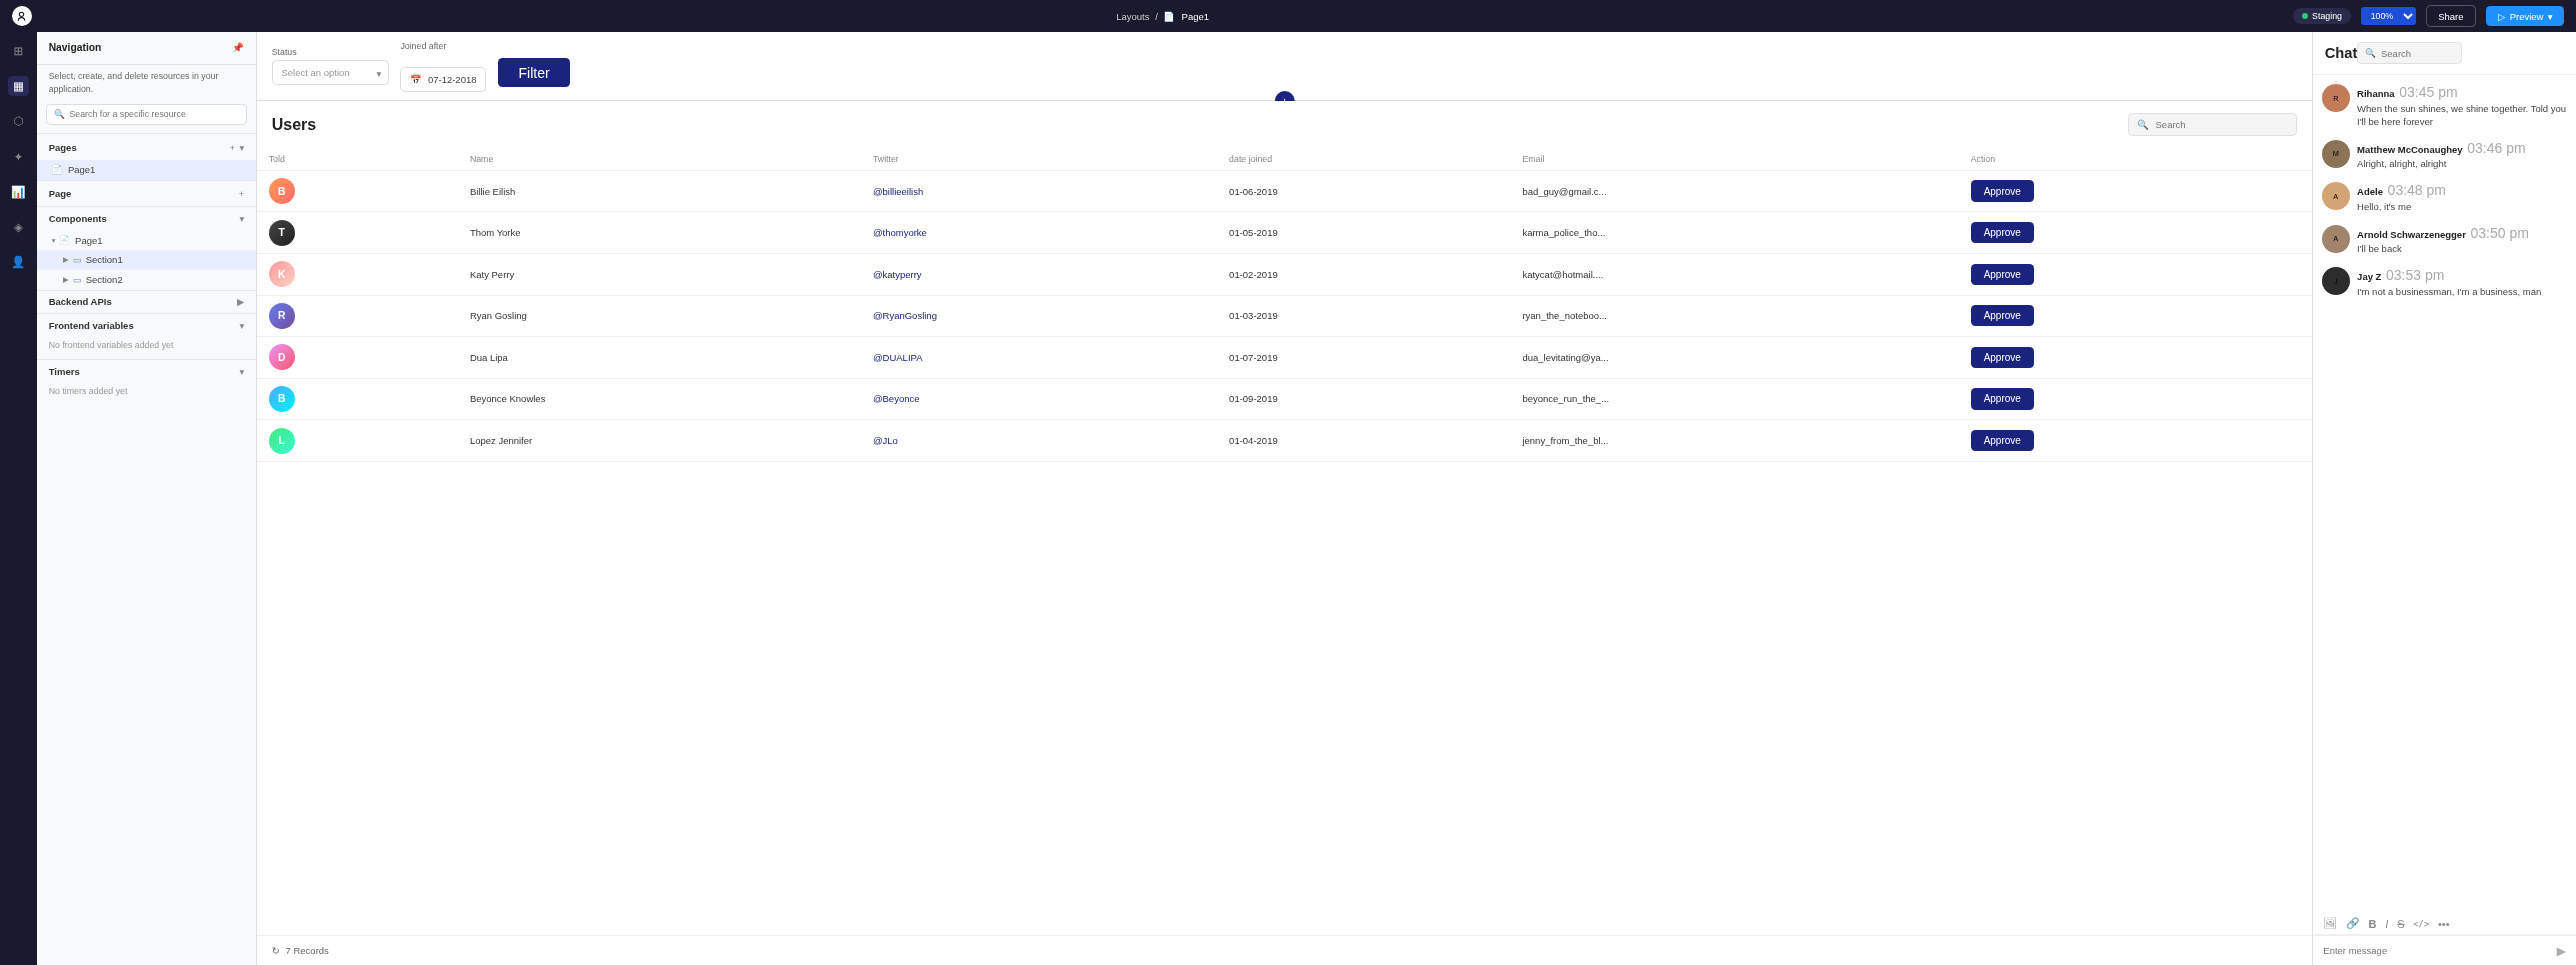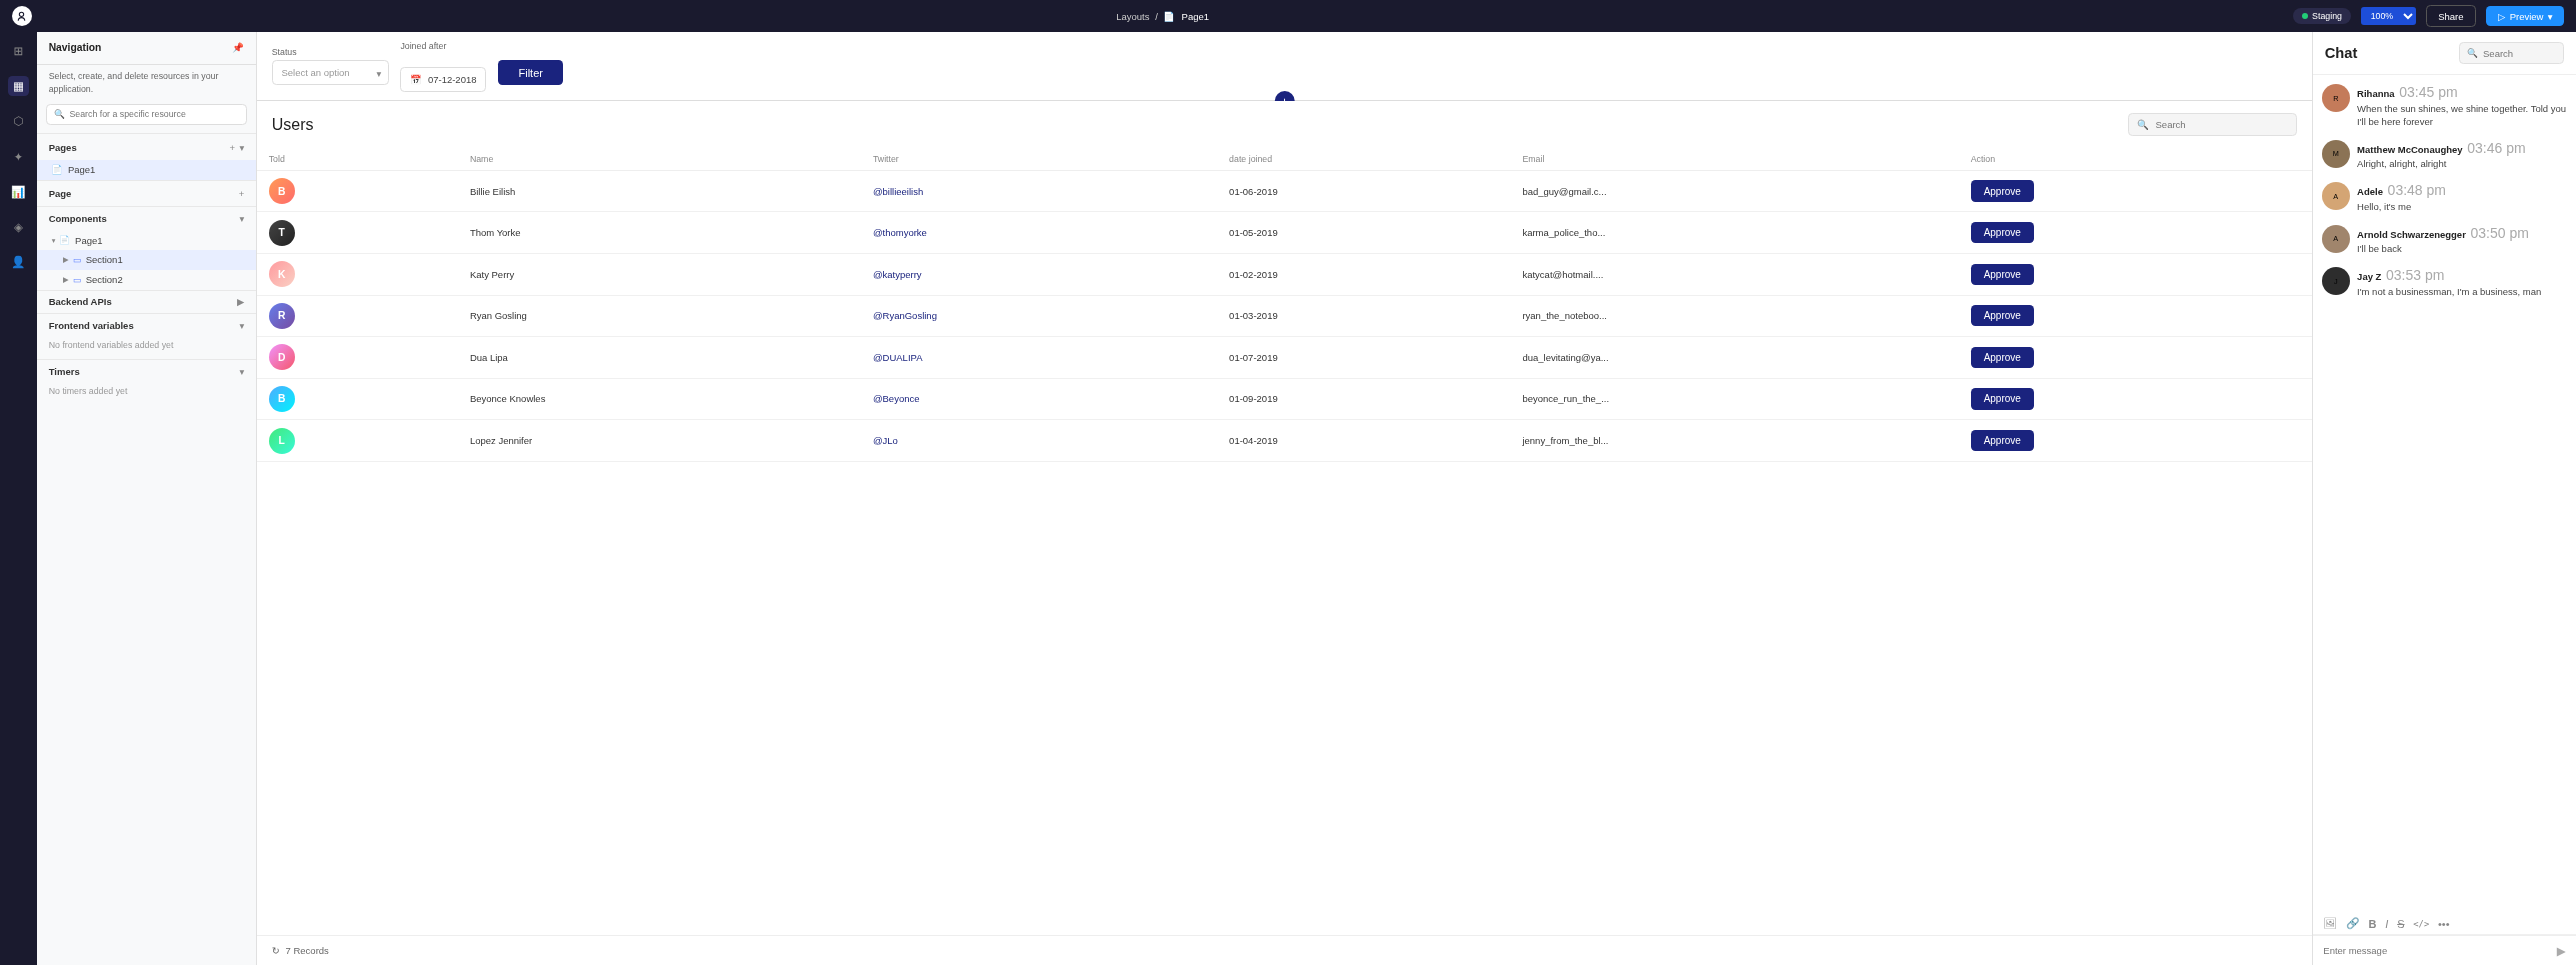--- a/index.html
+++ b/index.html
@@ -52,41 +52,41 @@
     
     .content-area { flex: 1; display: flex; flex-direction: column; overflow: hidden; background: #e8eaf0; }
 
     
     .filter-bar { background: #fff; padding: 8.8px 14.7px; display: flex; align-items: center; gap: 11.7px; border-bottom: 0.7px solid #ddd; position: relative; }
     .filter-select { border: 0.7px solid #ddd; border-radius: 4.4px; padding: 5.9px 23.4px 5.9px 8.8px; font-size: 9.5px; color: #999; background: #fff; appearance: none; cursor: pointer; min-width: 117px; position: relative; }
     .select-wrapper { position: relative; display: inline-block; }
     .select-wrapper::after { content: '▾'; position: absolute; right: 7.3px; top: 50%; transform: translateY(-50%); color: #888; pointer-events: none; }
     .date-input { border: 0.7px solid #ddd; border-radius: 4.4px; padding: 5.9px 8.8px; font-size: 9.5px; color: #444; display: flex; align-items: center; gap: 5.9px; }
     .date-input .cal-icon { color: #5b7fff; }
-    .filter-btn { background: #1a237e; color: #fff; border: none; border-radius: 4.4px; padding: 6.6px 20.5px; font-size: 11px; cursor: pointer; font-weight: 500; }
+    .filter-btn { background: #1a237e; color: #fff; border: none; border-radius: 4.4px; padding: 6.6px 20.5px; font-size: 14px; cursor: pointer; font-weight: 500; }
     .add-circle { width: 20.5px; height: 20.5px; background: #1a237e; color: #fff; border-radius: 50%; display: flex; align-items: center; justify-content: center; cursor: pointer; font-size: 13px; font-weight: 300; position: absolute; }
     .add-top { top: -10.3px; left: 50%; transform: translateX(-50%); }
     .add-bottom { bottom: -10.3px; left: 50%; transform: translateX(-50%); }
     .table-header-row { padding: 11.7px 14.7px; display: flex; align-items: center; justify-content: space-between; }
-    .table-title { font-size: 16px; font-weight: 400; color: #222; }
+    .table-title { font-size: 16px; font-weight: 700; color: #222; }
     .table-search { display: flex; align-items: center; background: #f5f5f5; border: 0.7px solid #e0e0e0; border-radius: 4.4px; padding: 5.1px 8.8px; gap: 5.9px; min-width: 132px; }
     .table-search input { border: none; outline: none; background: transparent; font-size: 9.5px; color: #555; }
 
     table { width: 100%; border-collapse: collapse; }
     thead tr { border-bottom: 0.7px solid #eee; }
     th { padding: 5.9px 11.7px; text-align: left; font-size: 8.8px; color: #888; font-weight: 500; }
     td { padding: 7.3px 11.7px; font-size: 9.5px; color: #333; border-bottom: 0.7px solid #f0f0f0; }
     .avatar { width: 26px; height: 26px; border-radius: 50%; object-fit: cover; background: #ddd; overflow: hidden; display: flex; align-items: center; justify-content: center; font-size: 10.3px; }
     .twitter-link { color: #1a237e; font-weight: 500; }
     .approve-btn { background: #1a237e; color: #fff; border: none; border-radius: 4.4px; padding: 5.1px 13px; font-size: 10px; cursor: pointer; font-weight: 500; }
     .records-row { padding: 8.8px 14.7px; display: flex; align-items: center; gap: 5.9px; color: #666; font-size: 9.5px; border-top: 0.7px solid #eee; }
 
     
     .chat-panel { width: 264px; background: #fff; border-left: 0.7px solid #e0e0e0; display: flex; flex-direction: column; flex-shrink: 0; }
-    .chat-header { padding: 10.3px 11.7px; display: flex; align-items: center; justify-content: space-between; border-bottom: 0.7px solid #eee; }
+    .chat-header { padding: 10.3px 11.7px; display: flex; align-items: center; border-bottom: 0.7px solid #eee; }
     .chat-title { font-size: 14.7px; font-weight: 700; color: #222; }
     .chat-search { display: flex; align-items: center; background: #f5f5f5; border: 0.7px solid #e0e0e0; border-radius: 4.4px; padding: 4.4px 7.3px; gap: 4.4px; }
     .chat-search input { border: none; outline: none; background: transparent; font-size: 9.5px; width: 73px; }
     .chat-messages { flex: 1; overflow-y: auto; padding: 8.8px; display: flex; flex-direction: column; gap: 11.7px; }
     .chat-msg { display: flex; gap: 7.3px; align-items: flex-start; }
     .chat-avatar { width: 28px; height: 28px; border-radius: 50%; background: #ddd; flex-shrink: 0; overflow: hidden; font-size: 7.3px; display: flex; align-items: center; justify-content: center; }
     .chat-content .chat-name { font-weight: 600; font-size: 9.5px; color: #222; display: inline; }
     .chat-content .chat-time { color: #aaa; font-size: 14px; margin-left: 2px; }
     .chat-content .chat-text { font-size: 9.5px; color: #444; margin-top: 1.5px; line-height: 1.4; }
     .chat-input-area { border-top: 0.7px solid #eee; padding: 7.3px 10.3px; display: flex; align-items: center; gap: 5.9px; }

